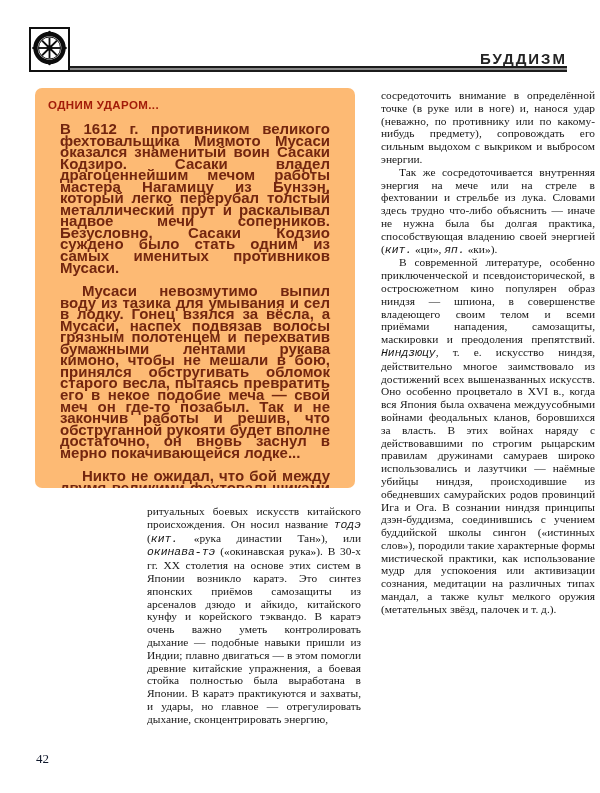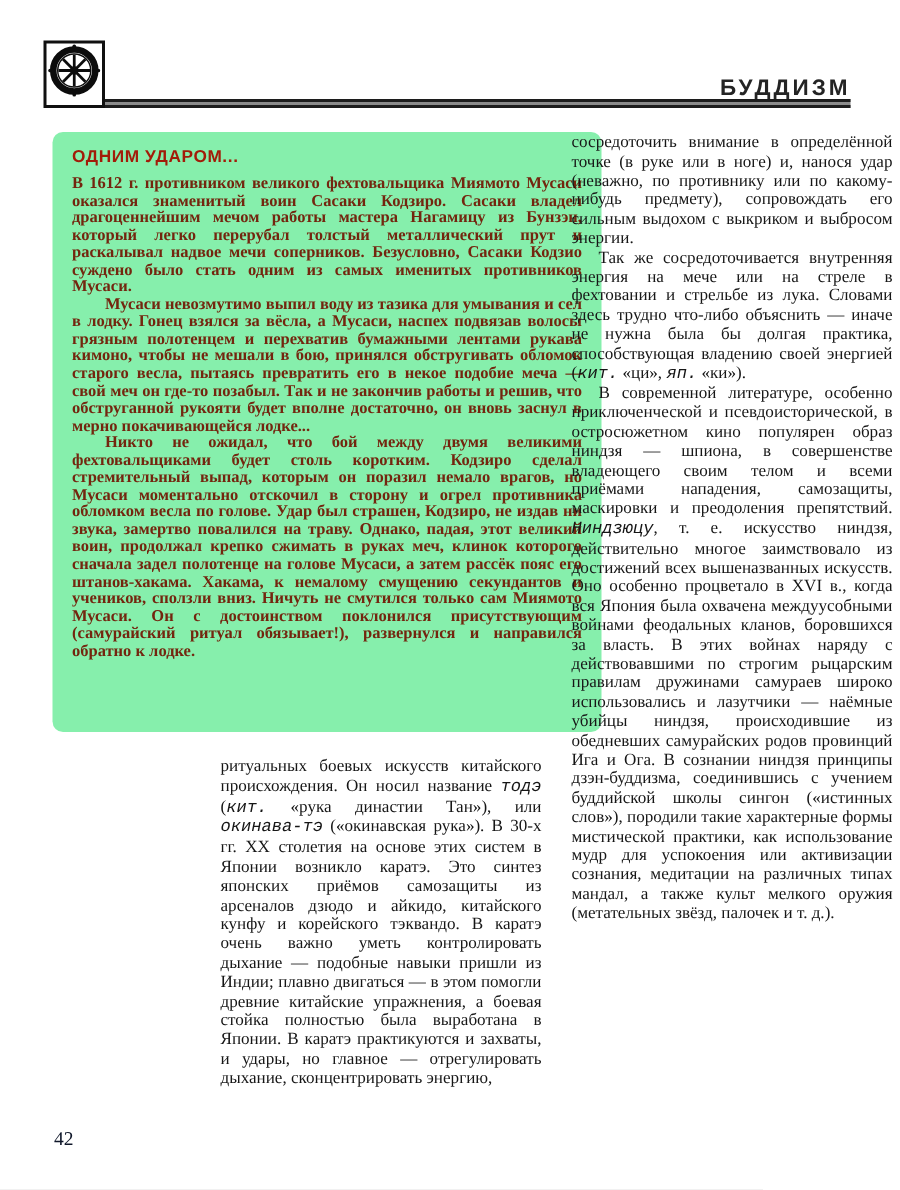--- a/index.html
+++ b/index.html
@@ -18,33 +18,33 @@
     position:absolute;right:33px;top:50px;
     font-family:"Liberation Sans", sans-serif;font-weight:700;
     font-size:15px;letter-spacing:2px;color:#242424;
   }
   .header-rule{
     position:absolute;left:70px;right:33px;top:66px;height:2px;
     background:#8a8a8a;border-top:2px solid #1c1c1c;border-bottom:2px solid #1c1c1c;
   }
   
   .sidebar-box{
-    position:absolute;left:35px;top:88px;width:366px;height:400px;
+    position:absolute;left:35px;top:88px;width:320px;height:400px;
     box-sizing:border-box;padding:10px 13px 8px 13px;
-    background:#86efac;border-radius:7px;overflow:hidden;
+    background:#fdba74;border-radius:7px;overflow:hidden;
   }
   .sidebar-box h3{
     margin:1px 0 6px 0;
     font-family:"Liberation Sans", sans-serif;font-weight:700;
     font-size:11.5px;letter-spacing:.4px;color:#a21c09;
   }
   .sidebar-box p{
-    margin:0;text-align:justify;text-indent:22px;
-    font-family:Liberation Serif, serif;font-weight:700;
-    font-size:11px;line-height:11.55px;color:#73260f;
+    margin:12px;text-align:justify;text-indent:22px;
+    font-family:Liberation Sans, sans-serif;font-weight:700;
+    font-size:15px;line-height:11.55px;color:#73260f;
   }
   .sidebar-box p:first-of-type{text-indent:0;}
   
   .serif-col{position:absolute;width:214px;}
   .serif-col p{
     margin:0;text-align:justify;text-indent:18px;
     font-size:11.4px;line-height:12.8px;color:#161616;
   }
   .serif-col p:first-child{text-indent:0;}
   .serif-col i{font-style:italic;font-family:Liberation Mono, monospace;}

